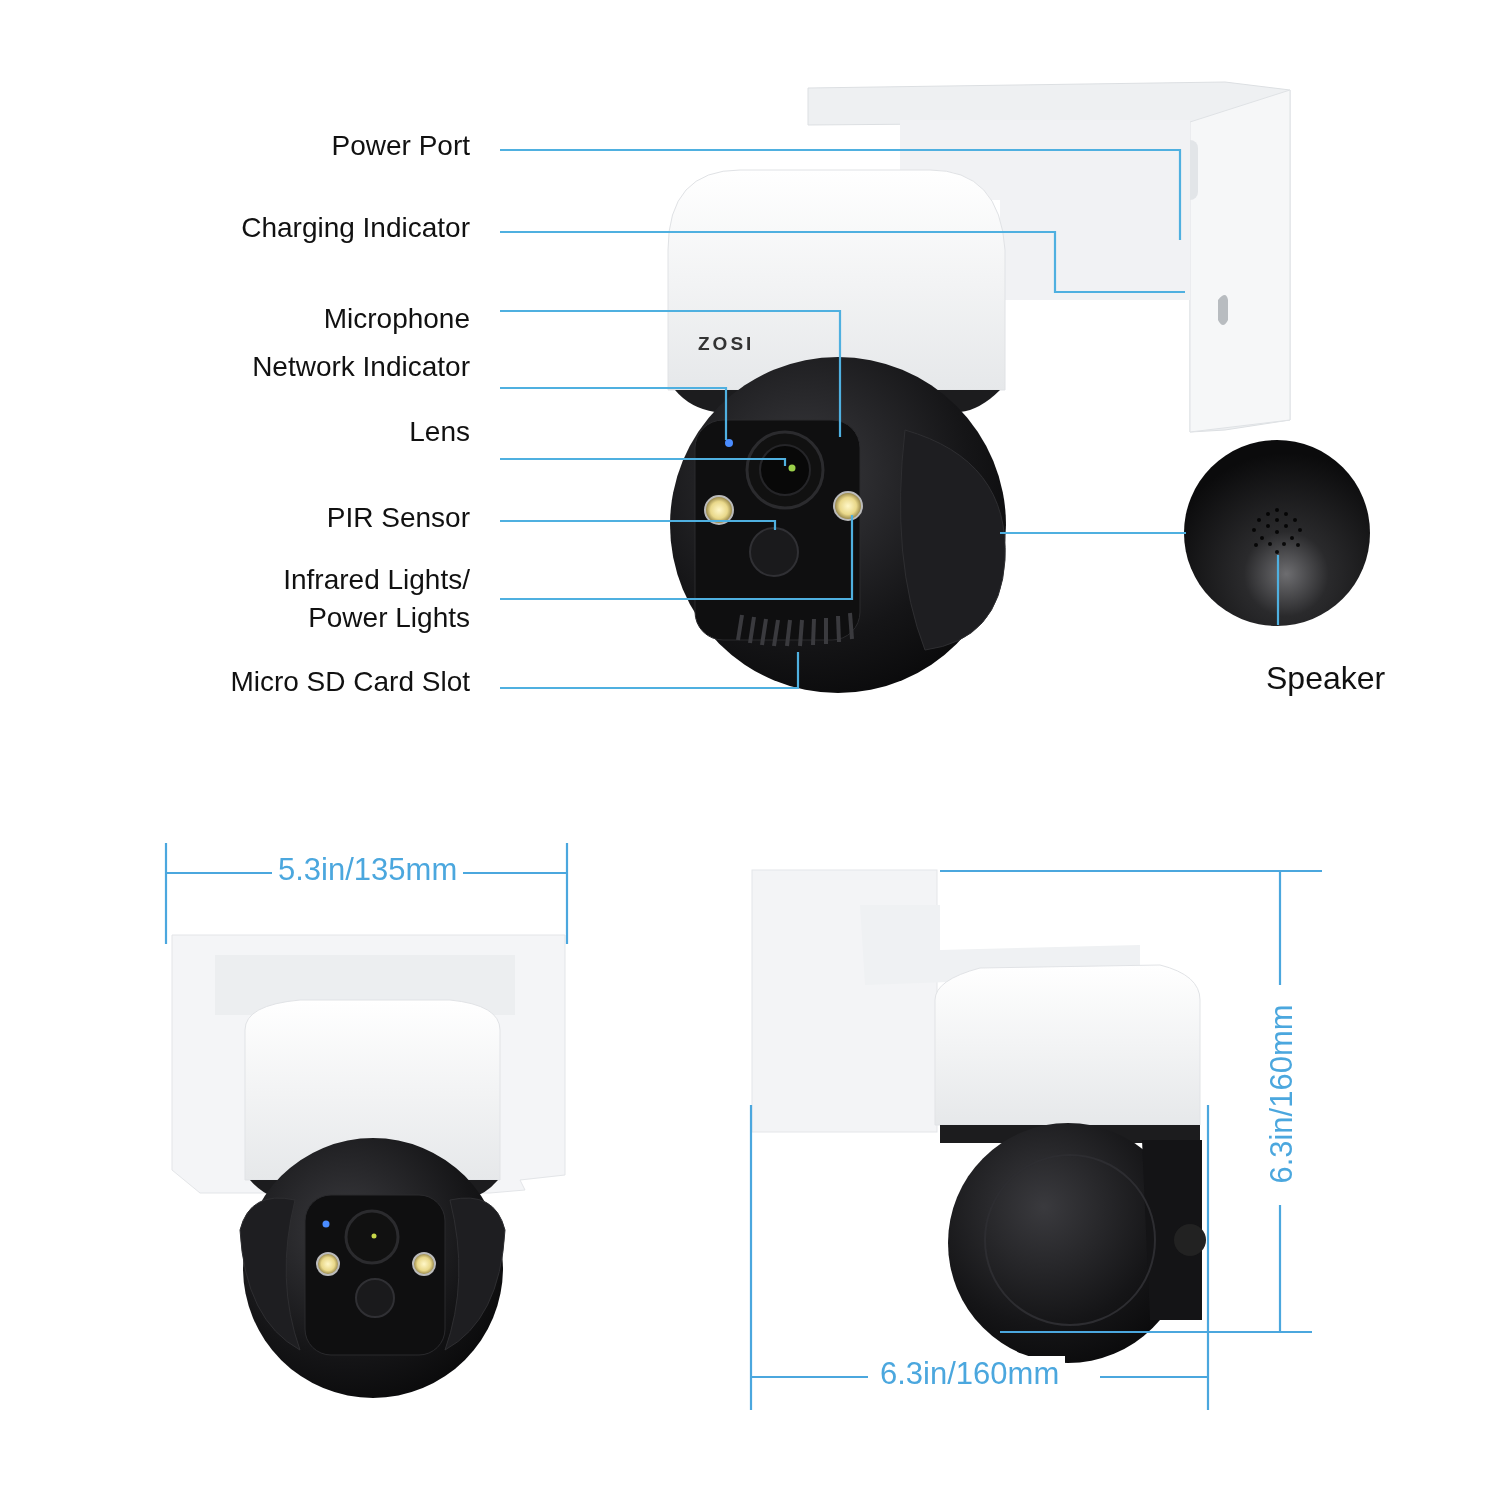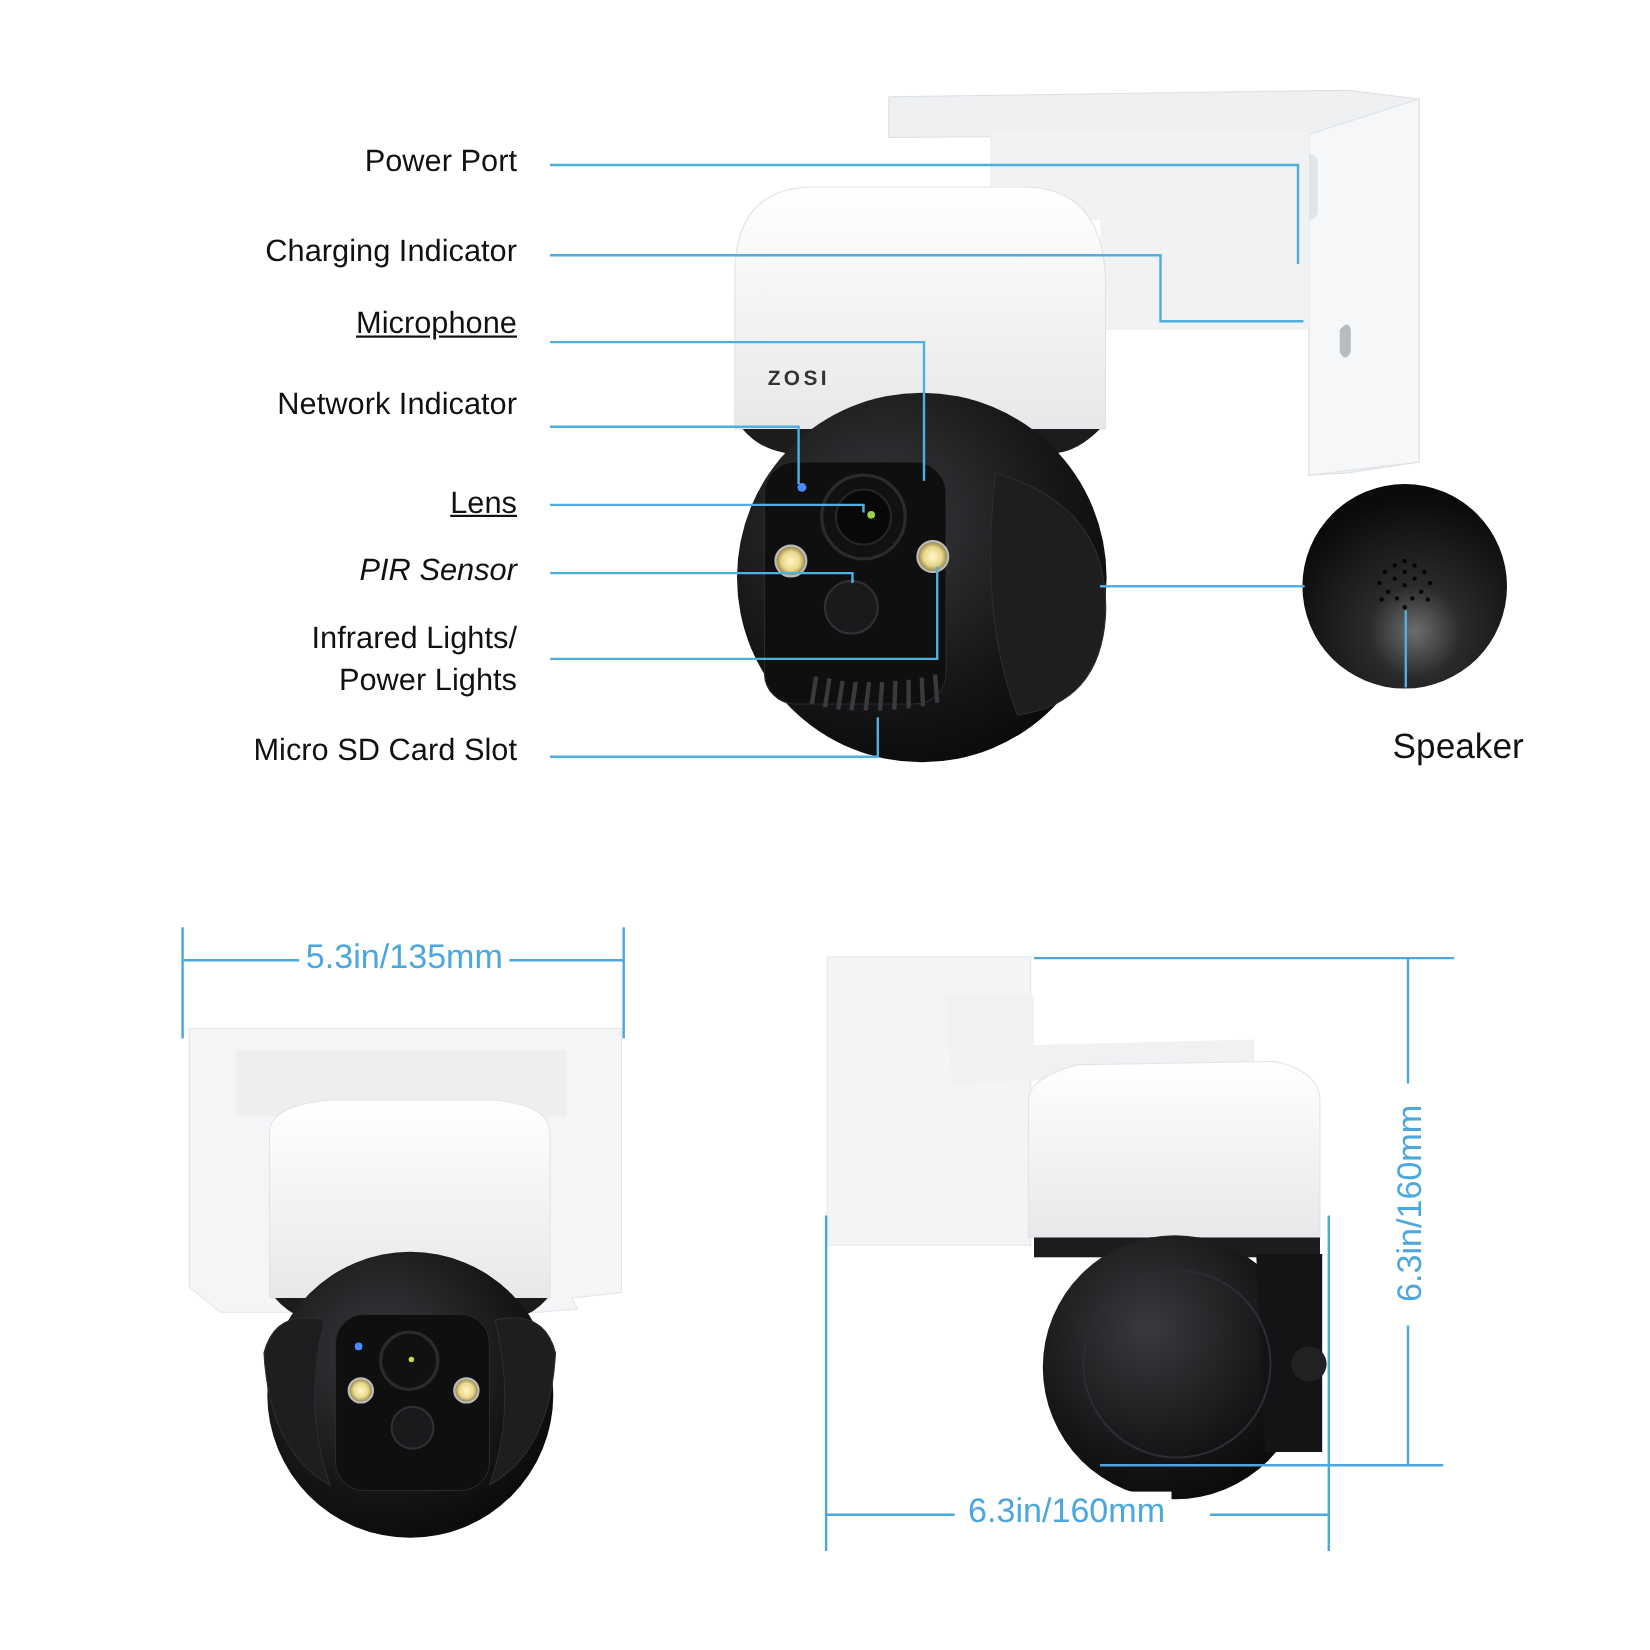--- a/index.html
+++ b/index.html
@@ -163,24 +163,24 @@
     <line x1="1000" y1="1332" x2="1312" y2="1332"></line>
     <line x1="751" y1="1105" x2="751" y2="1410"></line>
     <line x1="1208" y1="1105" x2="1208" y2="1410"></line>
     <line x1="751" y1="1377" x2="868" y2="1377"></line>
     <line x1="1100" y1="1377" x2="1208" y2="1377"></line>
   </g>
 </svg>
 
 <div class="label right" style="top:126px;">Power Port</div>
 <div class="label right" style="top:208px;">Charging Indicator</div>
-<div class="label right" style="top:274px;text-decoration:underline;">Microphone</div>
+<div class="label right" style="top:299px;">Microphone</div>
 <div class="label right" style="top:347px;">Network Indicator</div>
-<div class="label right" style="top:437px;text-decoration:underline;">Lens</div>
-<div class="label right" style="top:498px;font-style:italic;">PIR Sensor</div>
+<div class="label right" style="top:412px;">Lens</div>
+<div class="label right" style="top:498px;">PIR Sensor</div>
 <div class="label right two" style="top:561px;">
   <div>Infrared Lights/</div>
   <div>Power Lights</div>
 </div>
 <div class="label right" style="top:662px;">Micro SD Card Slot</div>
 
 <div class="speaker-label">Speaker</div>
 
 <div class="dim" style="left:272px; top:852px;">5.3in/135mm</div>
 <div class="dim" style="left:874px; top:1356px;">6.3in/160mm</div>

